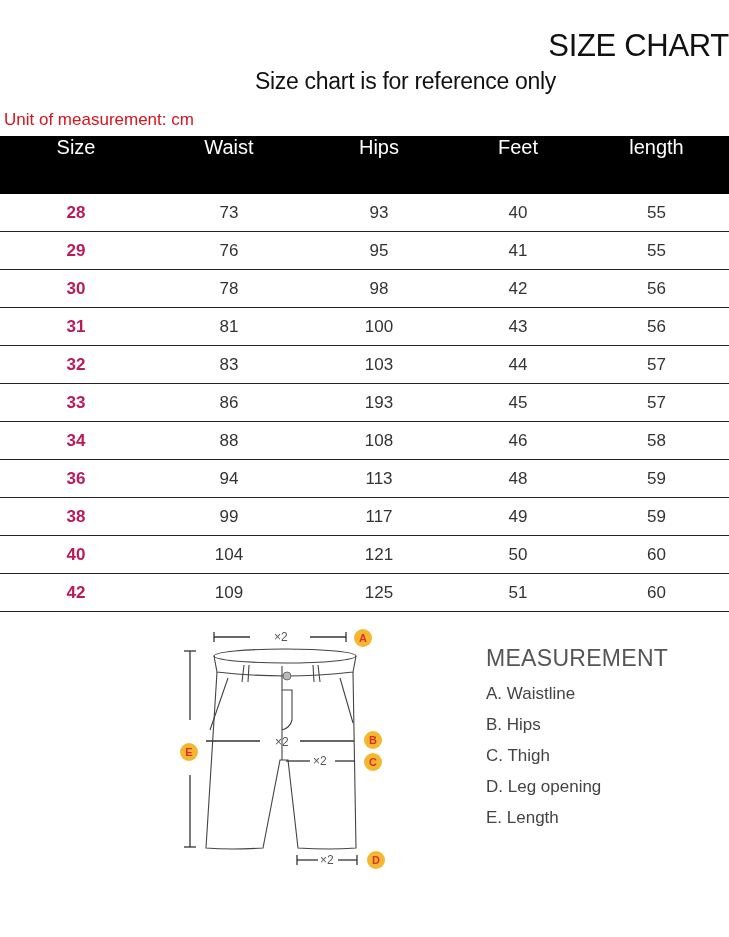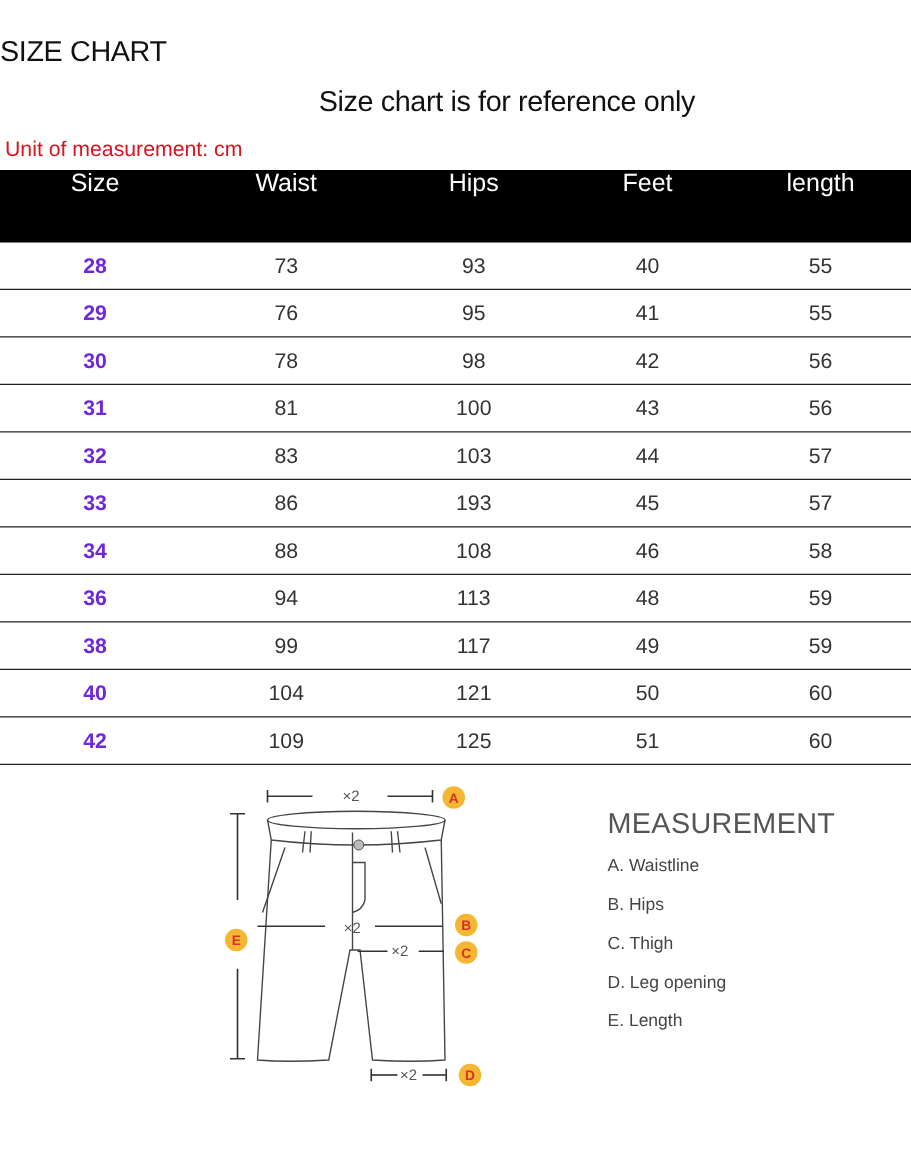--- a/index.html
+++ b/index.html
@@ -1,35 +1,35 @@
 <!DOCTYPE html>
 <html><head>
 <meta charset="utf-8">
 <style>
   html,body{margin:0;padding:0;background:#fff;}
   body{width:729px;height:937px;position:relative;overflow:hidden;font-family:"Liberation Sans",sans-serif;color:#111;}
-  .title{position:absolute;top:28px;left:0;width:729px;text-align:left;font-size:23px;letter-spacing:-0.3px;}
+  .title{position:absolute;top:28px;left:0;width:729px;text-align:right;font-size:31px;letter-spacing:-0.3px;}
   .subtitle{position:absolute;top:68px;left:0;width:729px;text-align:center;font-size:23px;letter-spacing:-0.3px;margin-left:41px;}
   .unit{position:absolute;top:110px;left:4px;font-size:17px;color:#d8131c;}
   .table{position:absolute;top:136px;left:0;width:729px;}
   .thead{height:58px;background:#000;display:flex;align-items:flex-start;}
   .thead .c{color:#fff;font-size:20px;}
   .row{height:37px;border-bottom:1.5px solid #222;display:flex;align-items:center;}
   .c{text-align:center;flex:none;}
   .c0{width:152px;}
   .c1{width:154px;}
   .c2{width:146px;}
   .c3{width:132px;}
   .c4{width:145px;}
   .row .c{font-size:17px;color:#333;}
-  .row .c0{font-weight:bold;color:#6d28d9;}
+  .row .c0{font-weight:bold;color:#be185d;}
   .diagram{position:absolute;left:170px;top:620px;width:230px;height:260px;}
   .legend{position:absolute;left:486px;top:645px;}
   .legend-title{font-size:23px;color:#555;letter-spacing:0.3px;margin-bottom:12px;}
-  .legend-item{font-size:14px;color:#444;height:31px;}
+  .legend-item{font-size:17px;color:#444;height:31px;}
 </style>
 </head>
 <body>
 
 <div class="title">SIZE CHART</div>
 <div class="subtitle">Size chart is for reference only</div>
 <div class="unit">Unit of measurement: cm</div>
 
 <div class="table">
   <div class="thead">

